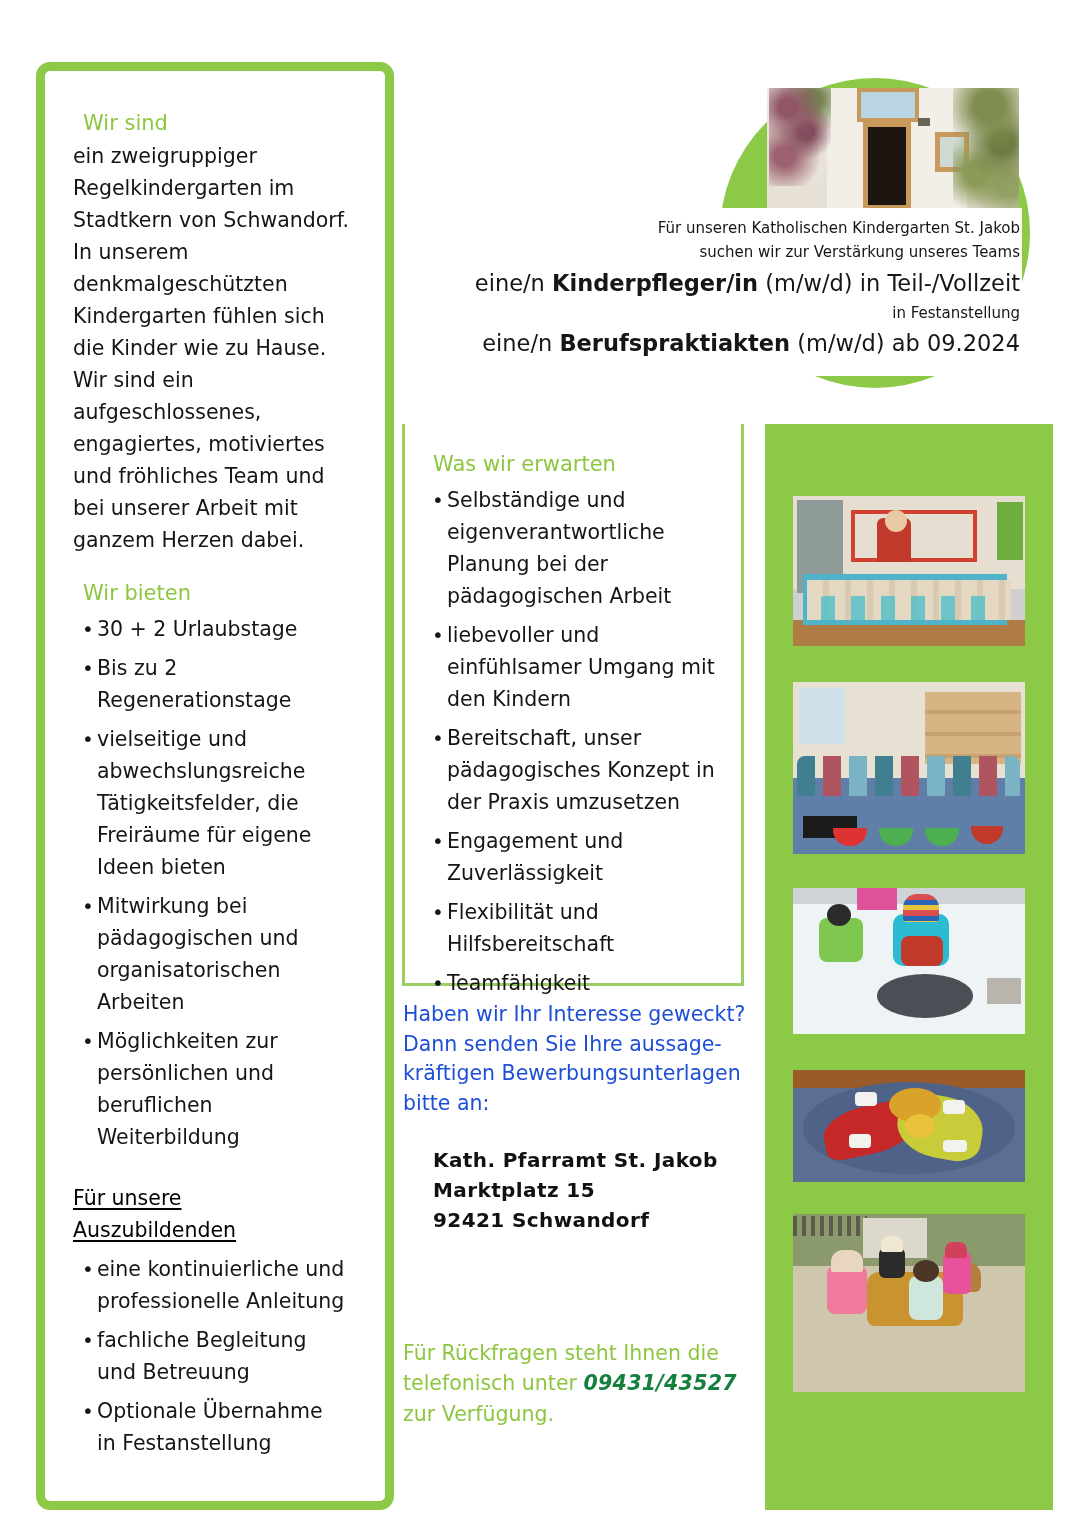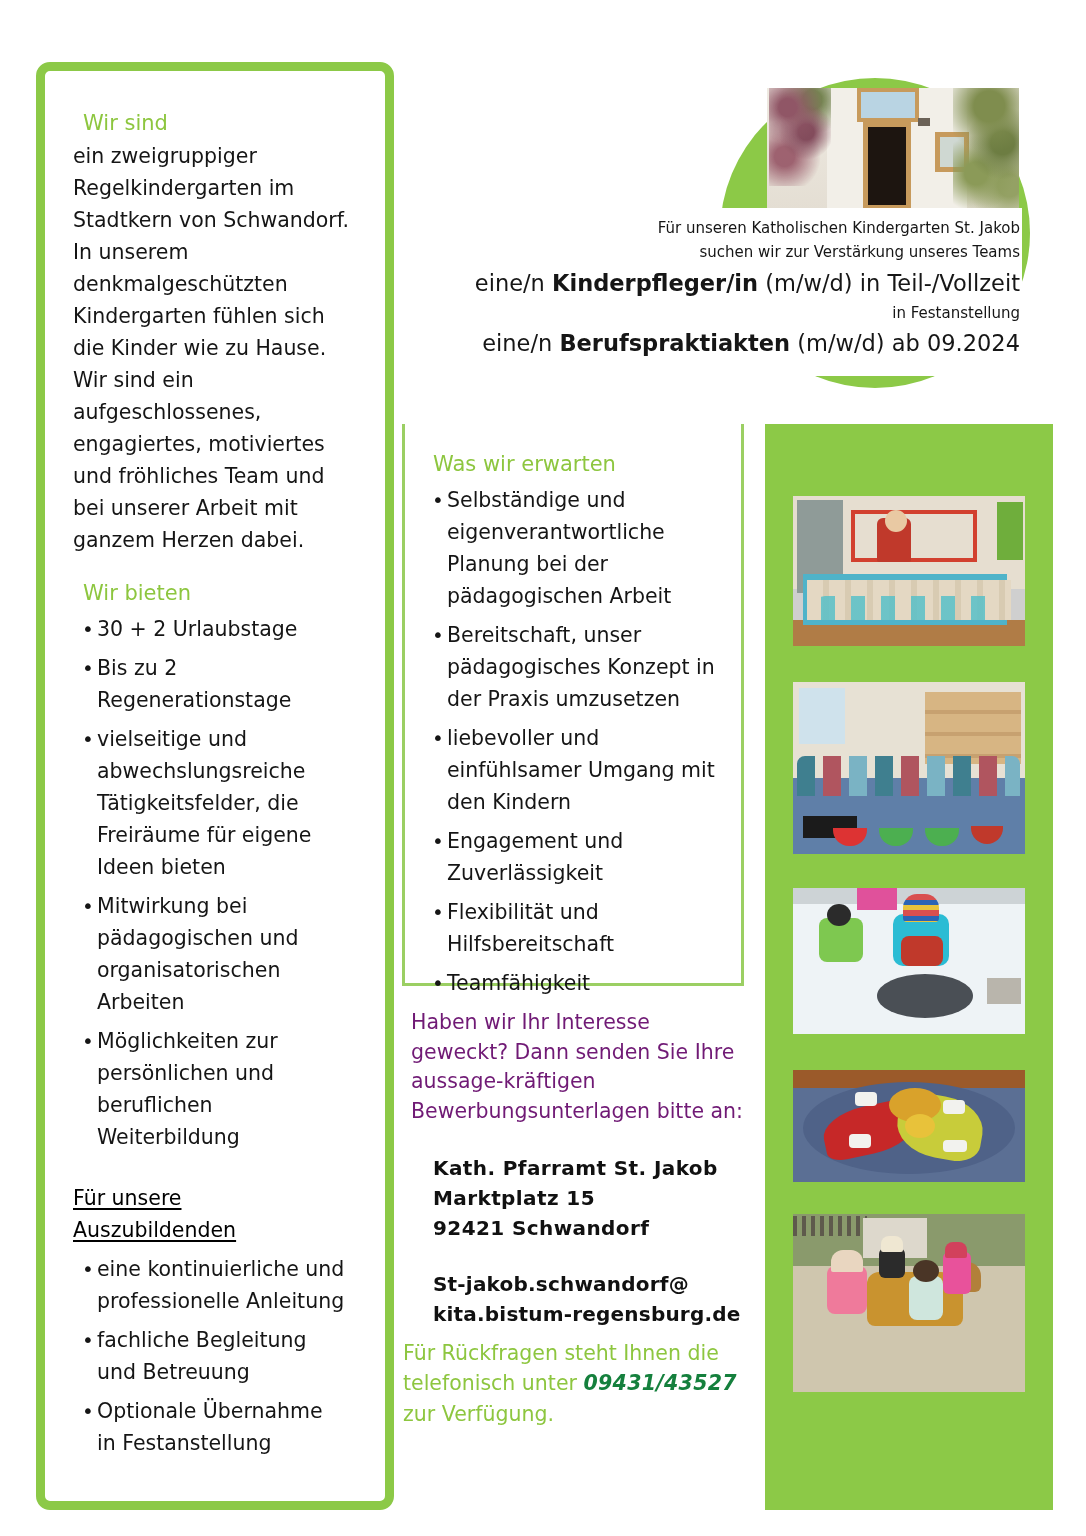--- a/index.html
+++ b/index.html
@@ -206,24 +206,24 @@
   }
 
   
   .apply-block {
     position: absolute;
     left: 403px;
     top: 1000px;
     width: 350px;
   }
   .apply-green {
-    color: #701a75;
+    color: #1d4ed8;
     font-size: 20.5px;
     line-height: 1.45;
-    margin: 8px;
+    margin: 0;
   }
   .address {
     margin: 26px 0 0 30px;
     color: #111111;
     font-size: 20px;
     line-height: 1.5;
     font-weight: bold;
     letter-spacing: .4px;
   }
   .email {
@@ -395,39 +395,35 @@
         <li>Optionale Übernahme in Festanstellung</li>
       </ul>
     </div>
   </div>
 
   <div class="mid-box">
     <div class="mid-inner">
       <div class="heading">Was wir erwarten</div>
       <ul class="bullets">
         <li>Selbständige und eigenverantwortliche Planung bei der pädagogischen Arbeit</li>
+        <li>liebevoller und einfühlsamer Umgang mit den Kindern</li>
         <li>Bereitschaft, unser pädagogisches Konzept in der Praxis umzusetzen</li>
-        <li>liebevoller und einfühlsamer Umgang mit den Kindern</li>
         <li>Engagement und Zuverlässigkeit</li>
         <li>Flexibilität und Hilfsbereitschaft</li>
         <li>Teamfähigkeit</li>
       </ul>
     </div>
   </div>
 
   <div class="apply-block">
     <p class="apply-green">Haben wir Ihr Interesse geweckt? Dann senden Sie Ihre aussage-kräftigen Bewerbungsunterlagen bitte an:</p>
     <div class="address">
       <div>Kath. Pfarramt St. Jakob</div>
       <div>Marktplatz 15</div>
       <div>92421 Schwandorf</div>
-    </div>
-    <div class="email">
-      <div>St-jakob.schwandorf@</div>
-      <div>kita.bistum-regensburg.de</div>
     </div>
   </div>
 
   <div class="callback">
     <div>Für Rückfragen steht Ihnen die</div>
     <div><span>telefonisch unter </span><span class="phone">09431/43527</span></div>
     <div>zur Verfügung.</div>
   </div>
 
   <div class="photo-panel">

